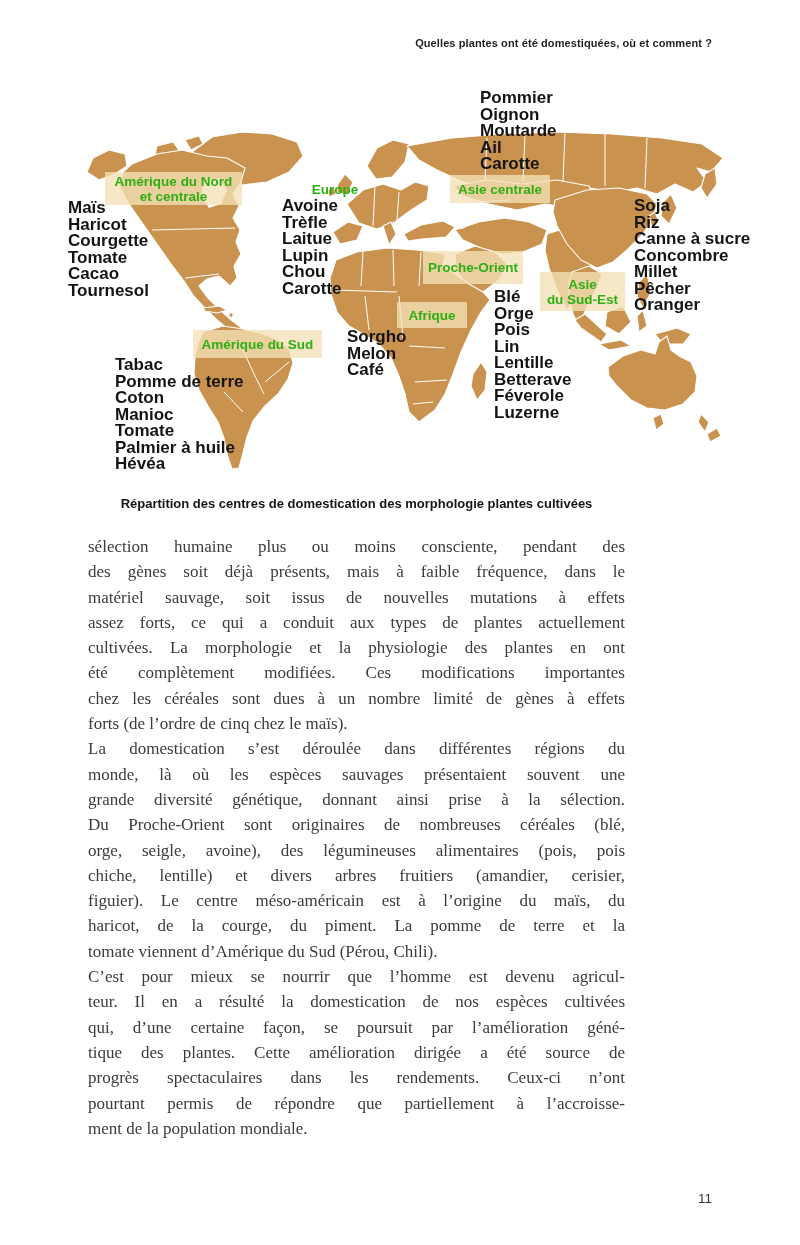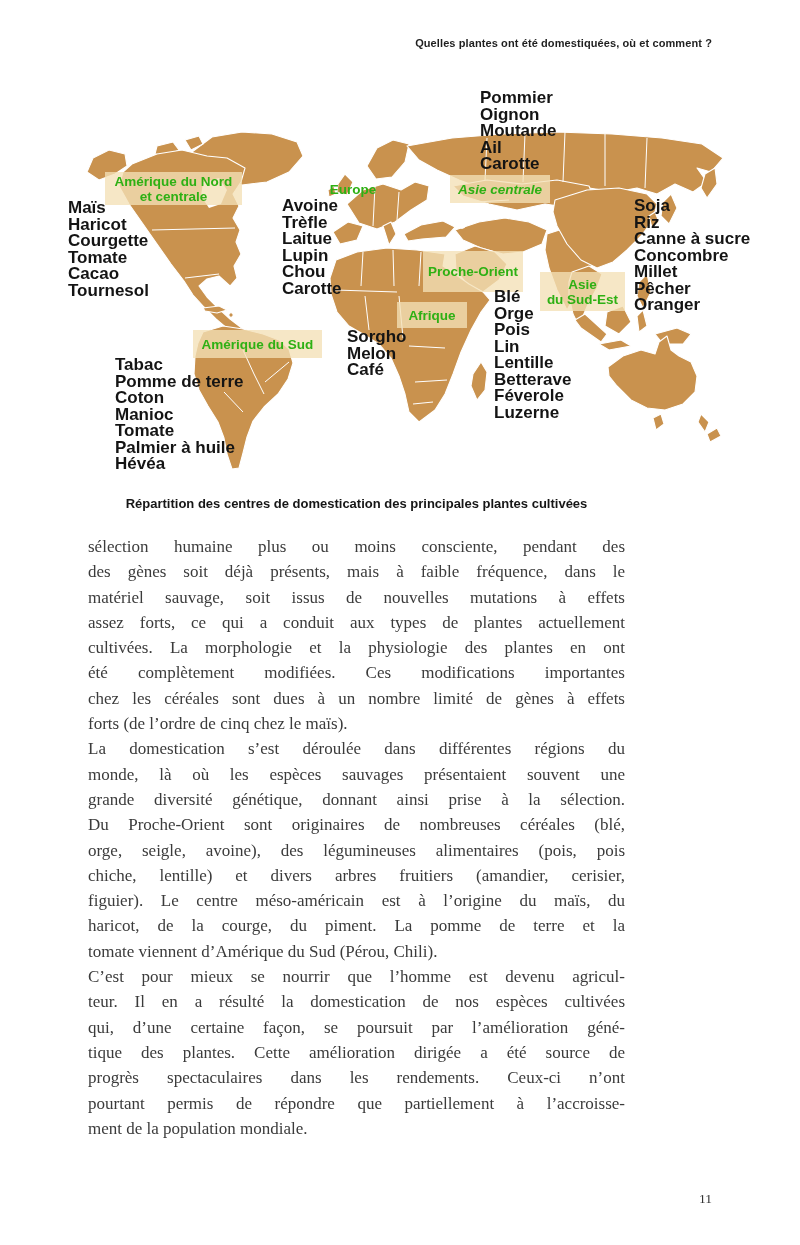--- a/index.html
+++ b/index.html
@@ -18,21 +18,21 @@
                 color:#2eb014;white-space:pre-line;}
   .region-label.boxed{background:rgba(243,224,182,0.78);}
   .caption{position:absolute;left:88px;top:496px;width:537px;text-align:center;
            font-size:13px;font-weight:bold;color:#161616;}
   
   .bodytext{position:absolute;left:88px;top:534px;width:537px;
             font-family:"Liberation Serif",serif;font-size:17px;line-height:25.3px;
             color:#3b3b3b;}
   .bodytext .tline{text-align:justify;text-align-last:justify;}
   .bodytext .tline.last{text-align-last:left;}
-  .pagenum{position:absolute;right:88px;top:1191px;font-size:13.5px;color:#333;font-family:Liberation Serif, serif;}
+  .pagenum{position:absolute;right:88px;top:1191px;font-size:13.5px;color:#333;}
 </style>
 </head>
 <body>
 
 <div class="page">
 
   <div class="runhead">Quelles plantes ont été domestiquées, où et comment ?</div>
 
   <div class="map">
     <svg width="690" height="400" viewBox="0 0 690 400" xmlns="http://www.w3.org/2000/svg">
@@ -120,23 +120,23 @@
         <path d="M548,52 L548,104"></path>
           <path d="M590,56 L588,106"></path>
           <path d="M420,120 L452,118"></path>
         <path d="M318,104 L316,144"></path>
           <path d="M342,110 L340,138"></path>
       </g>
     </svg>
 
     <div class="region-label boxed" style="left:48px;top:90px;width:137px;height:33px;">Amérique du Nord
 et centrale</div>
-    <div class="region-label" style="left:266px;top:99px;width:60px;height:17px;">Europe</div>
-    <div class="region-label boxed" style="left:393px;top:93px;width:100px;height:28px;font-style:italic;">Asie centrale</div>
-    <div class="region-label boxed" style="left:366px;top:169px;width:100px;height:41px;">Proche-Orient</div>
+    <div class="region-label" style="left:248px;top:99px;width:60px;height:17px;">Europe</div>
+    <div class="region-label boxed" style="left:393px;top:93px;width:100px;height:28px;">Asie centrale</div>
+    <div class="region-label boxed" style="left:366px;top:169px;width:100px;height:33px;">Proche-Orient</div>
     <div class="region-label boxed" style="left:483px;top:151px;width:85px;height:39px;margin-top:39px;">Asie
 du Sud-Est</div>
     <div class="region-label boxed" style="left:340px;top:220px;width:70px;height:26px;">Afrique</div>
     <div class="region-label boxed" style="left:136px;top:248px;width:129px;height:28px;">Amérique du Sud</div>
 
     <div class="plant-list" style="left:423px;top:8px;">
         <div class="tline">Pommier</div>
         <div class="tline">Oignon</div>
         <div class="tline">Moutarde</div>
         <div class="tline">Ail</div>
@@ -186,21 +186,21 @@
         <div class="tline">Tabac</div>
         <div class="tline">Pomme de terre</div>
         <div class="tline">Coton</div>
         <div class="tline">Manioc</div>
         <div class="tline">Tomate</div>
         <div class="tline">Palmier à huile</div>
         <div class="tline last">Hévéa</div>
       </div>
   </div>
 
-  <div class="caption">Répartition des centres de domestication des principales plantes cultivées</div>
+  <div class="caption">Répartition des centres de domestication des morphologie plantes cultivées</div>
 
   <div class="bodytext">
     <div>
         <div class="tline">sélection humaine plus ou moins consciente, pendant des</div>
         <div class="tline">des gènes soit déjà présents, mais à faible fréquence, dans le</div>
         <div class="tline">matériel sauvage, soit issus de nouvelles mutations à effets</div>
         <div class="tline">assez forts, ce qui a conduit aux types de plantes actuellement</div>
         <div class="tline">cultivées. La morphologie et la physiologie des plantes en ont</div>
         <div class="tline">été complètement modifiées. Ces modifications importantes</div>
         <div class="tline">chez les céréales sont dues à un nombre limité de gènes à effets</div>

